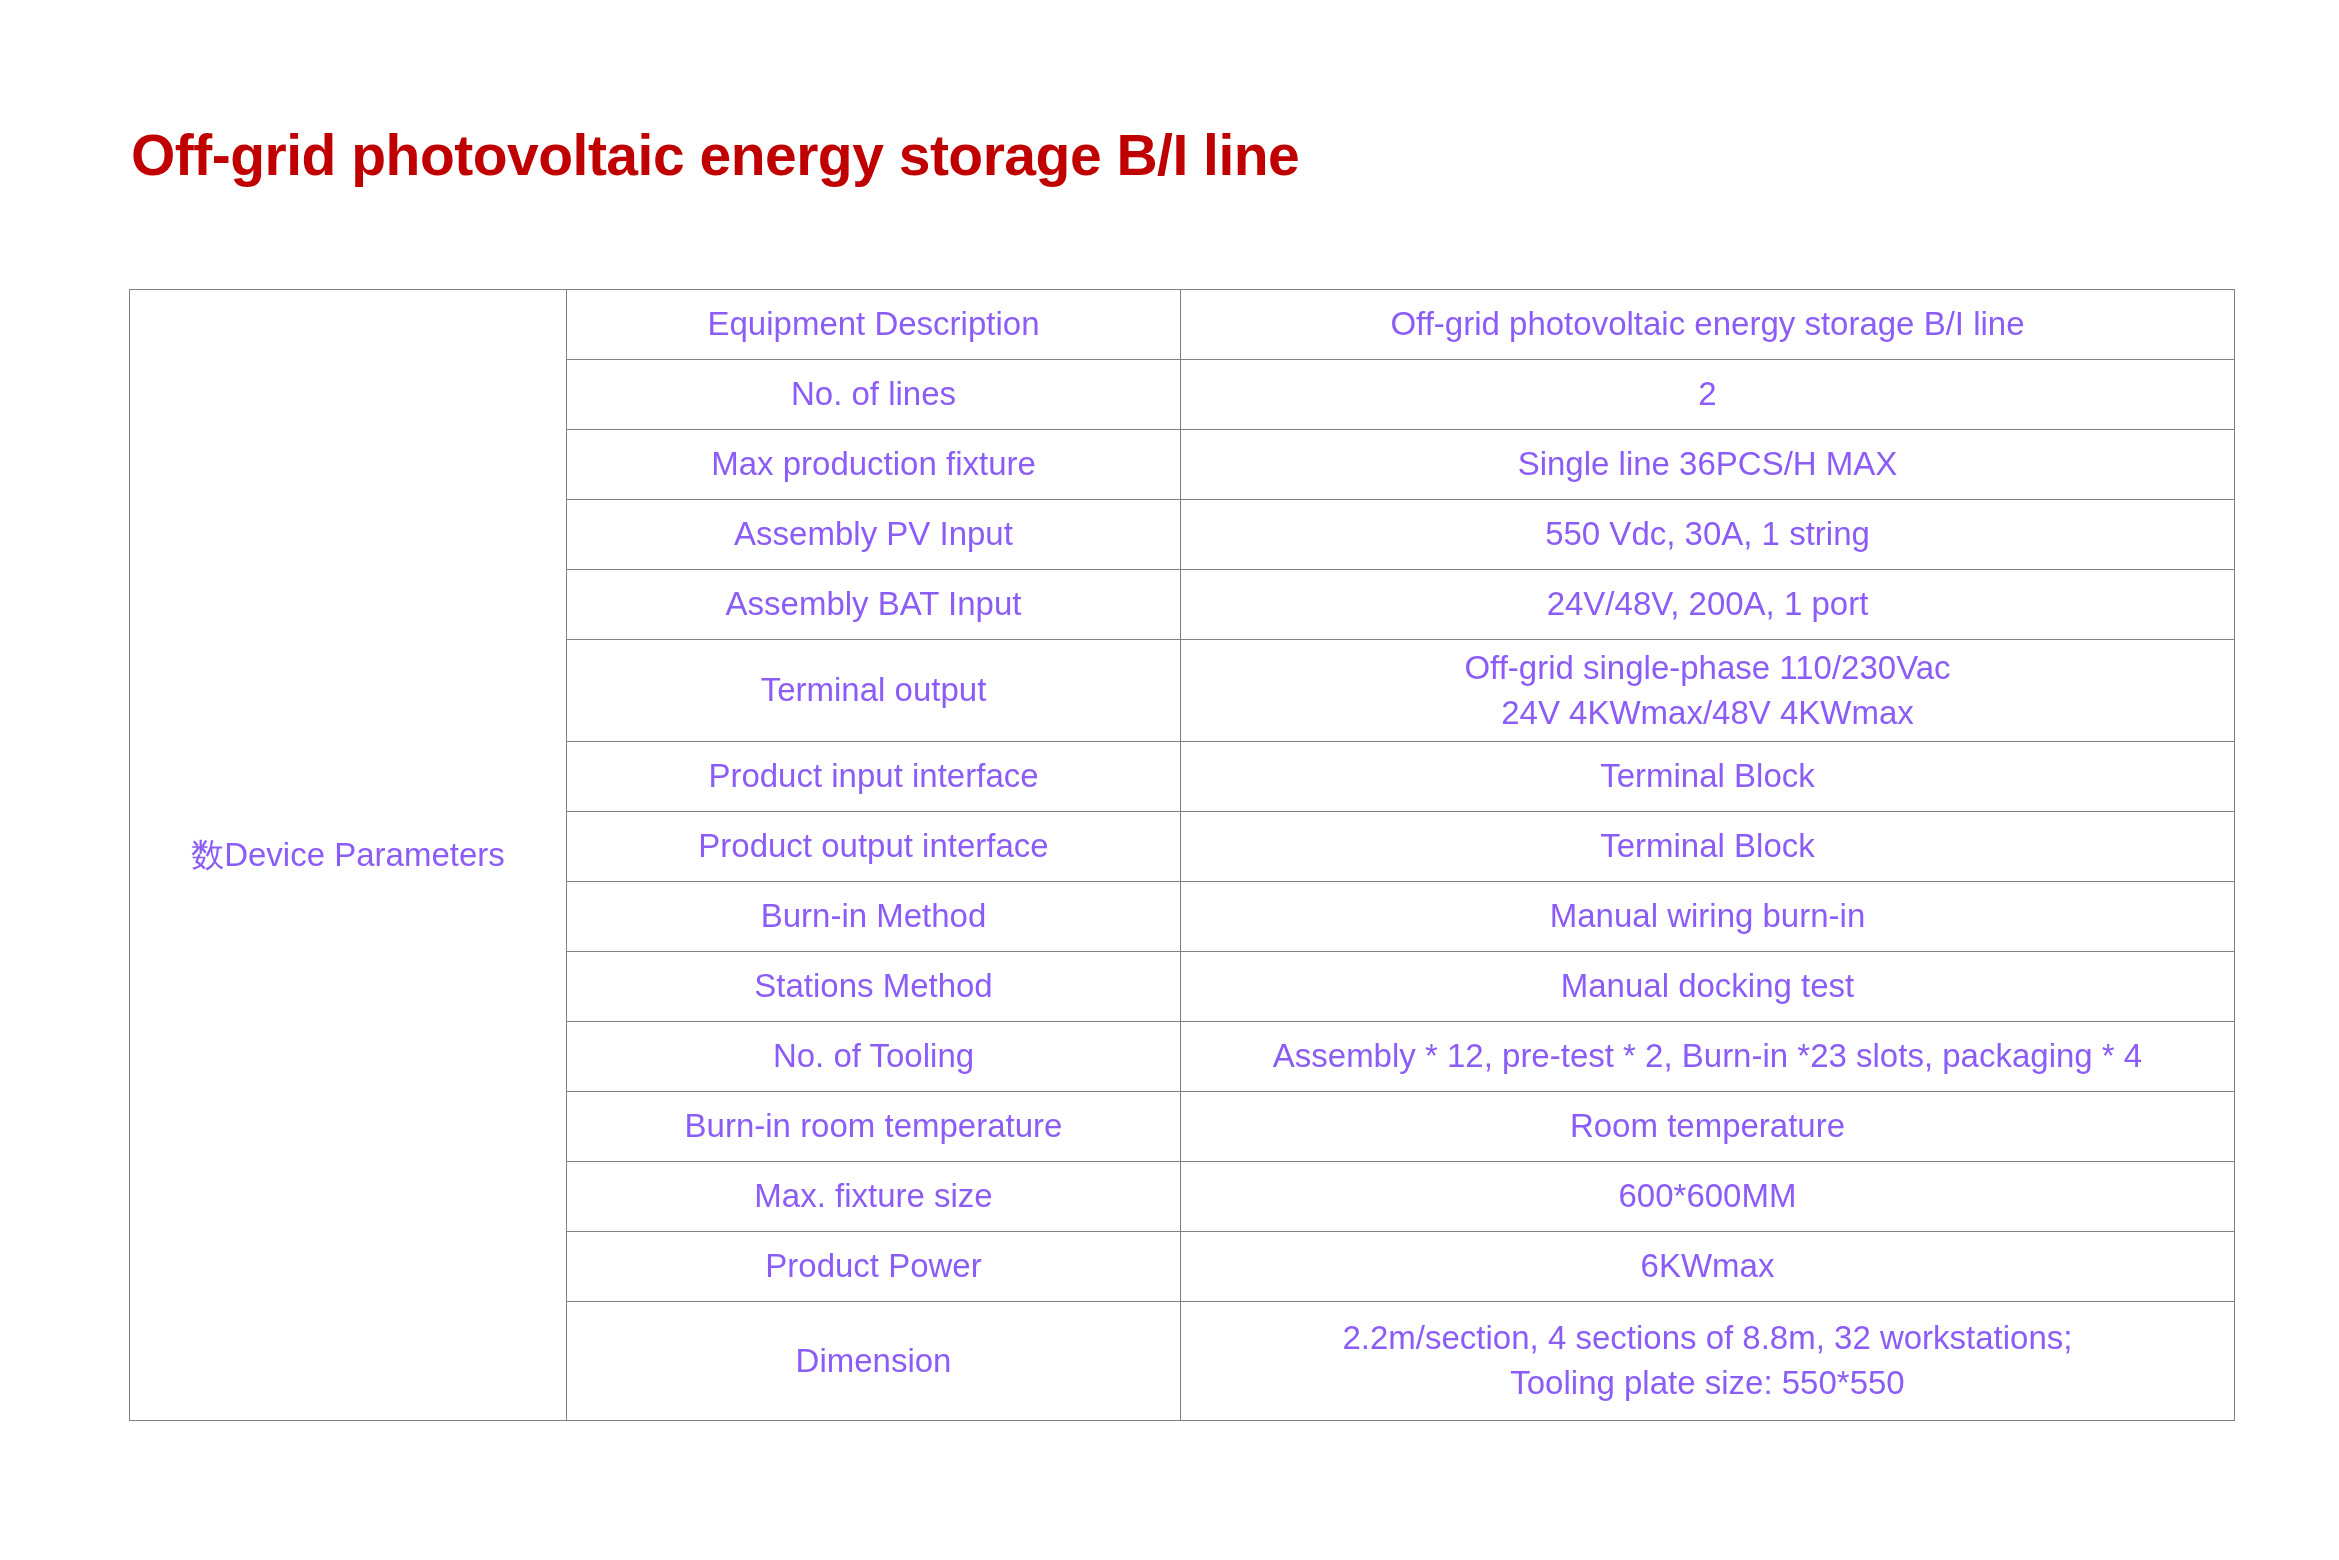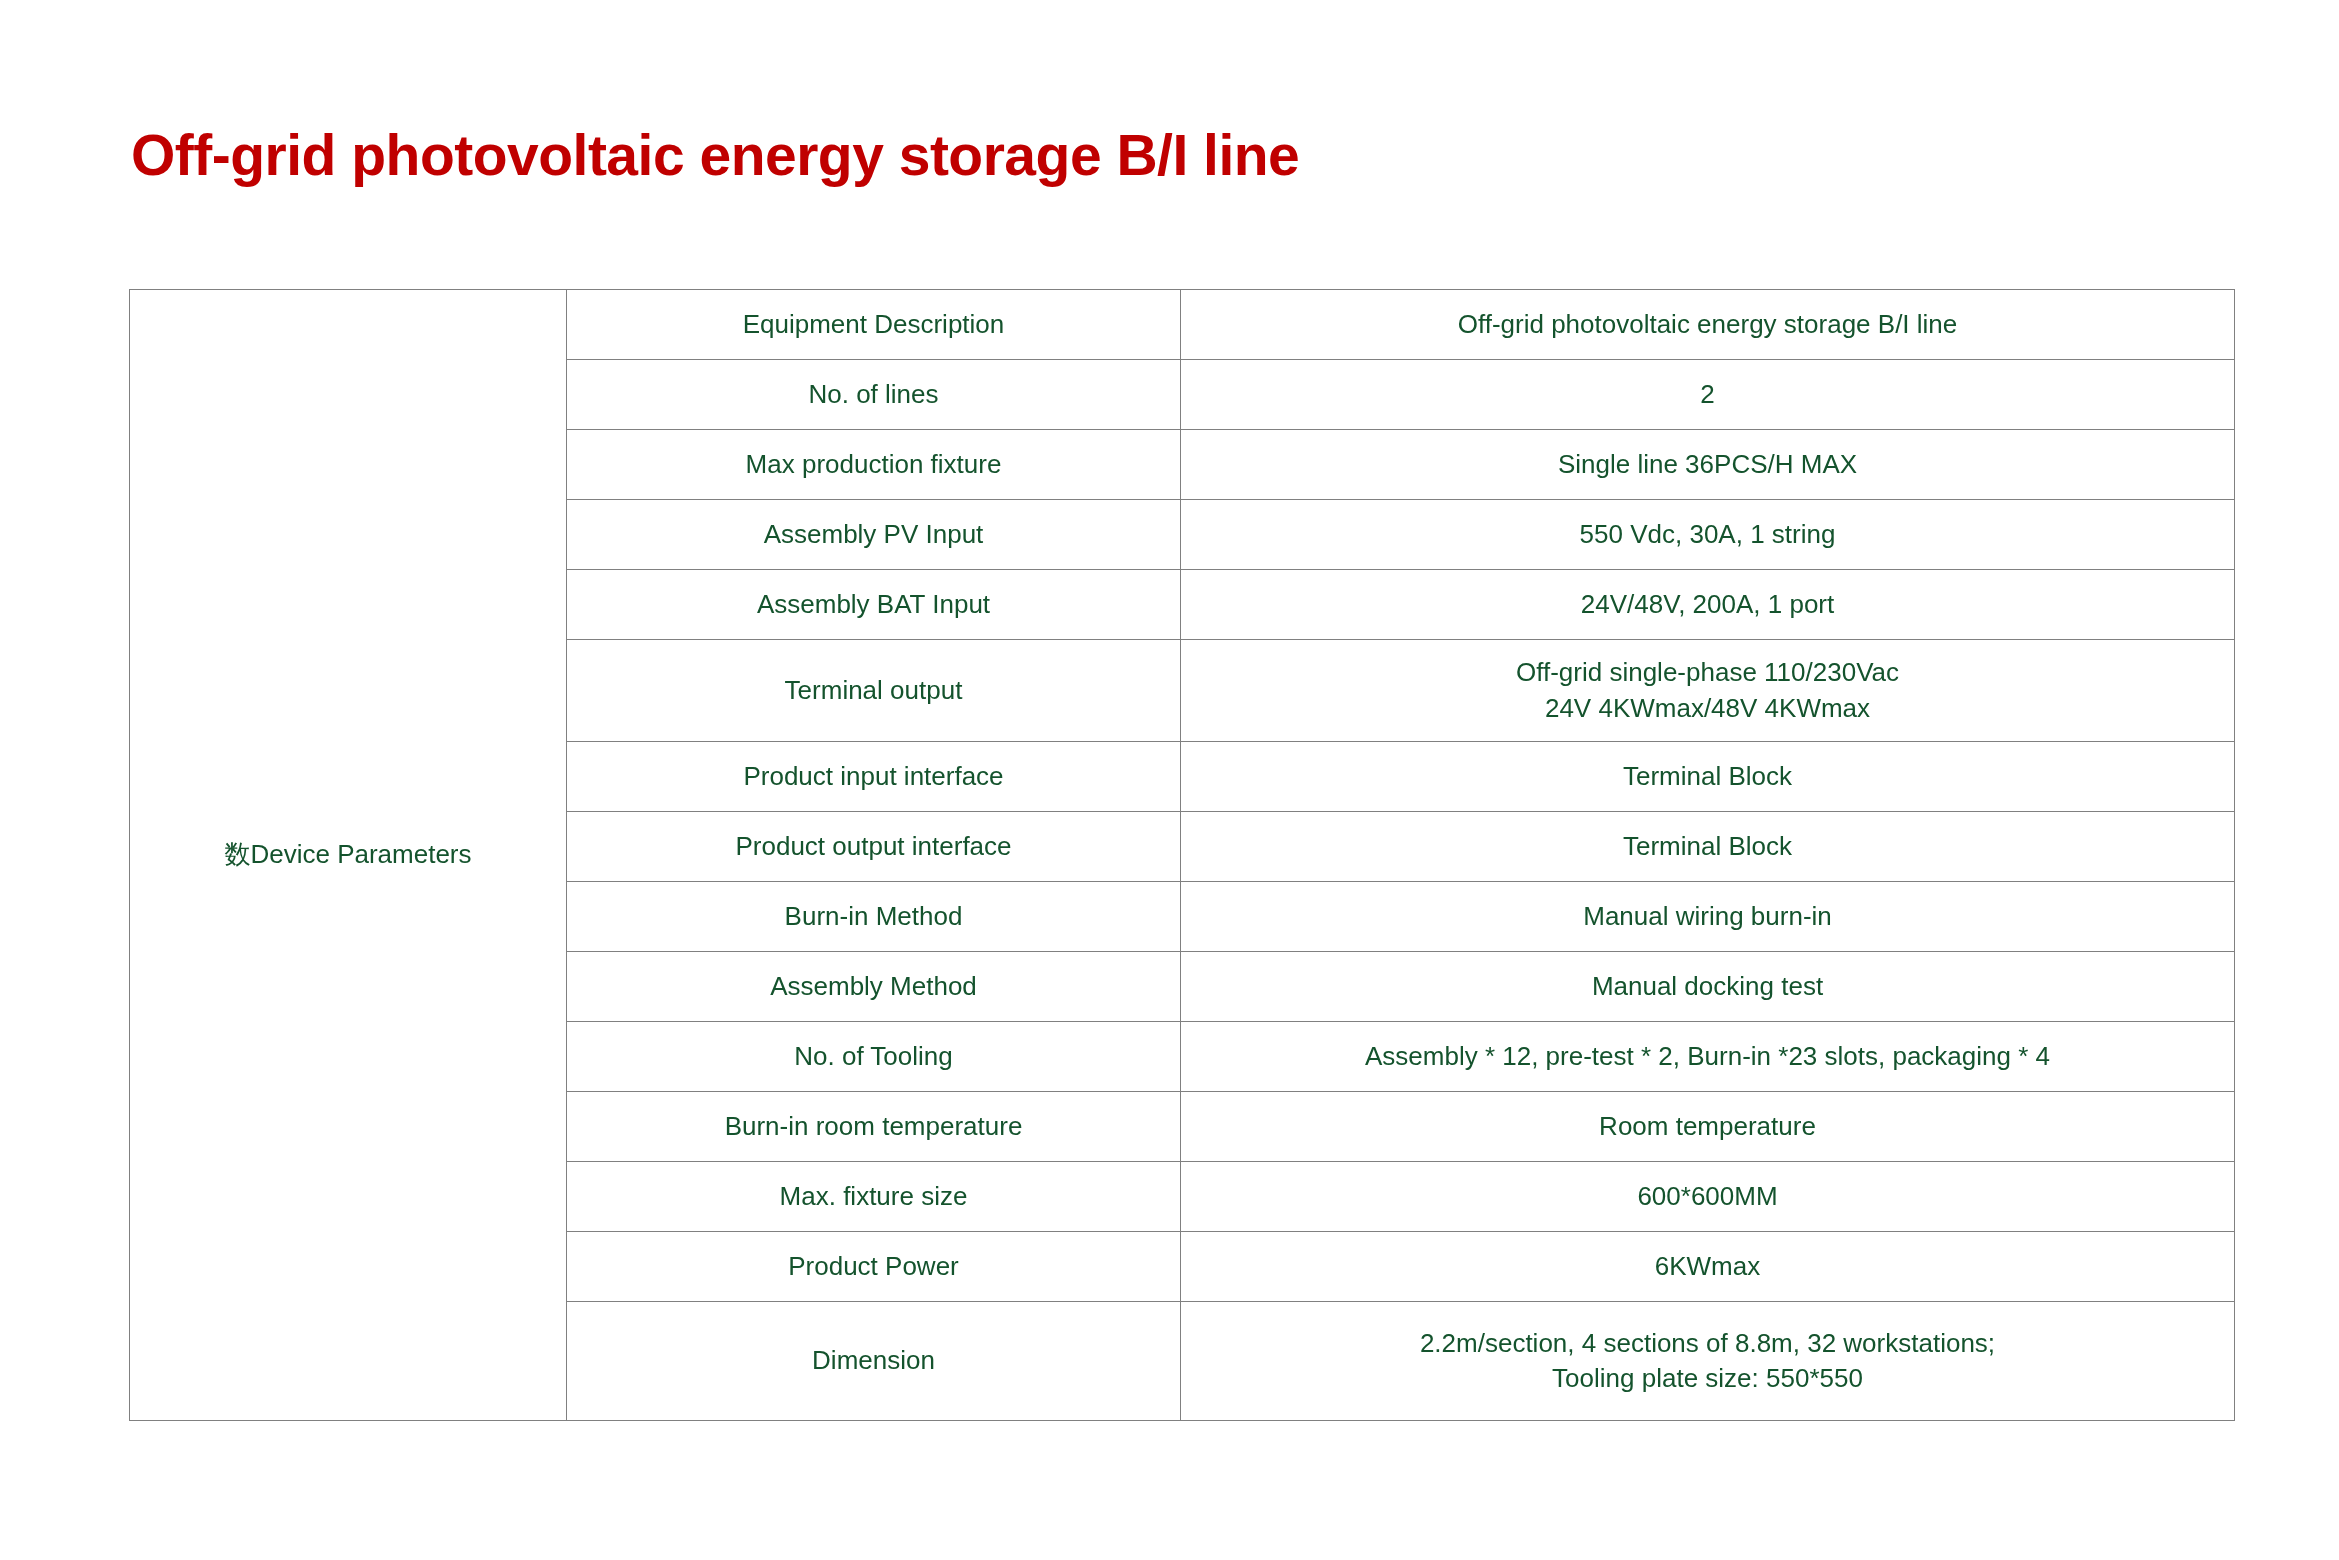--- a/index.html
+++ b/index.html
@@ -53,23 +53,23 @@
 
   table.spec-table col.c-group  { width: 437px; }
   table.spec-table col.c-param  { width: 614px; }
   table.spec-table col.c-value  { width: 1054px; }
 
   table.spec-table td {
     border: 0.9px solid #808080;
     padding: 0 16.4px;
     text-align: center;
     vertical-align: middle;
-    font-size: 26px;
+    font-size: 33px;
     line-height: 1.35;
-    color: #14532d;
+    color: #8b5cf6;
     font-weight: 400;
   }
 
   td.group-cell {
     font-weight: bold;
     color: #000000;
     font-size: 28px;
     border-right: 0.9px solid #808080;
   }
 
@@ -144,21 +144,21 @@
               <span class="cell-line">Terminal Block</span>
             </td>
           </tr>
           <tr>
             <td class="param-cell row-std">Burn-in Method</td>
             <td class="value-cell row-std">
               <span class="cell-line">Manual wiring burn-in</span>
             </td>
           </tr>
           <tr>
-            <td class="param-cell row-std">Assembly Method</td>
+            <td class="param-cell row-std">Stations Method</td>
             <td class="value-cell row-std">
               <span class="cell-line">Manual docking test</span>
             </td>
           </tr>
           <tr>
             <td class="param-cell row-std">No. of Tooling</td>
             <td class="value-cell row-std">
               <span class="cell-line">Assembly * 12, pre-test * 2, Burn-in *23 slots, packaging * 4</span>
             </td>
           </tr>

